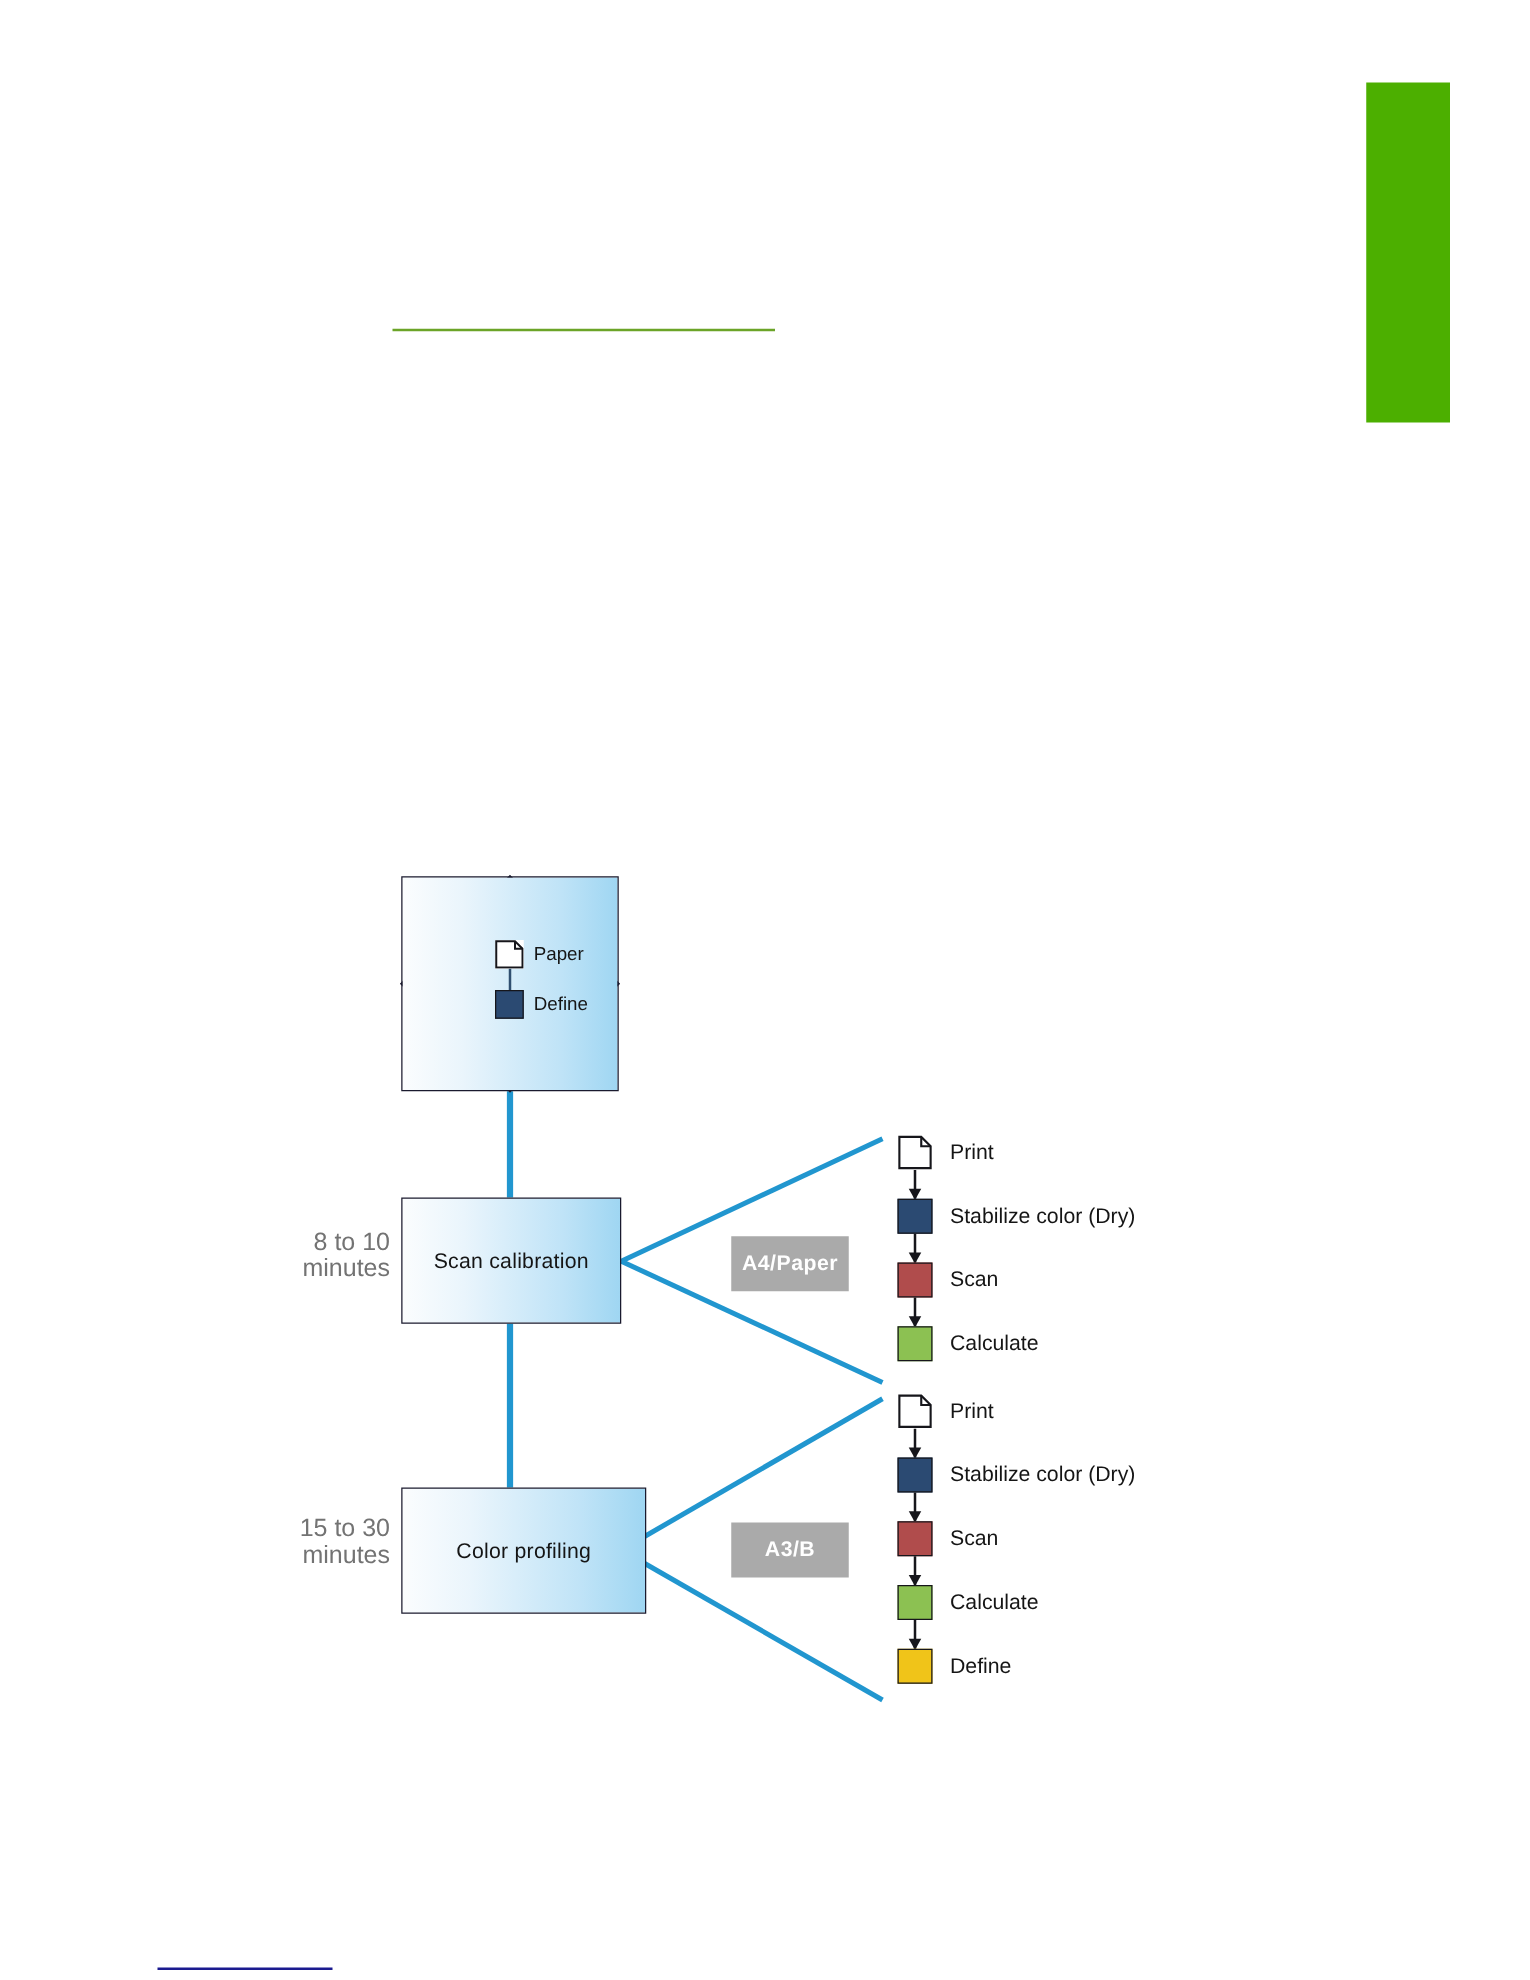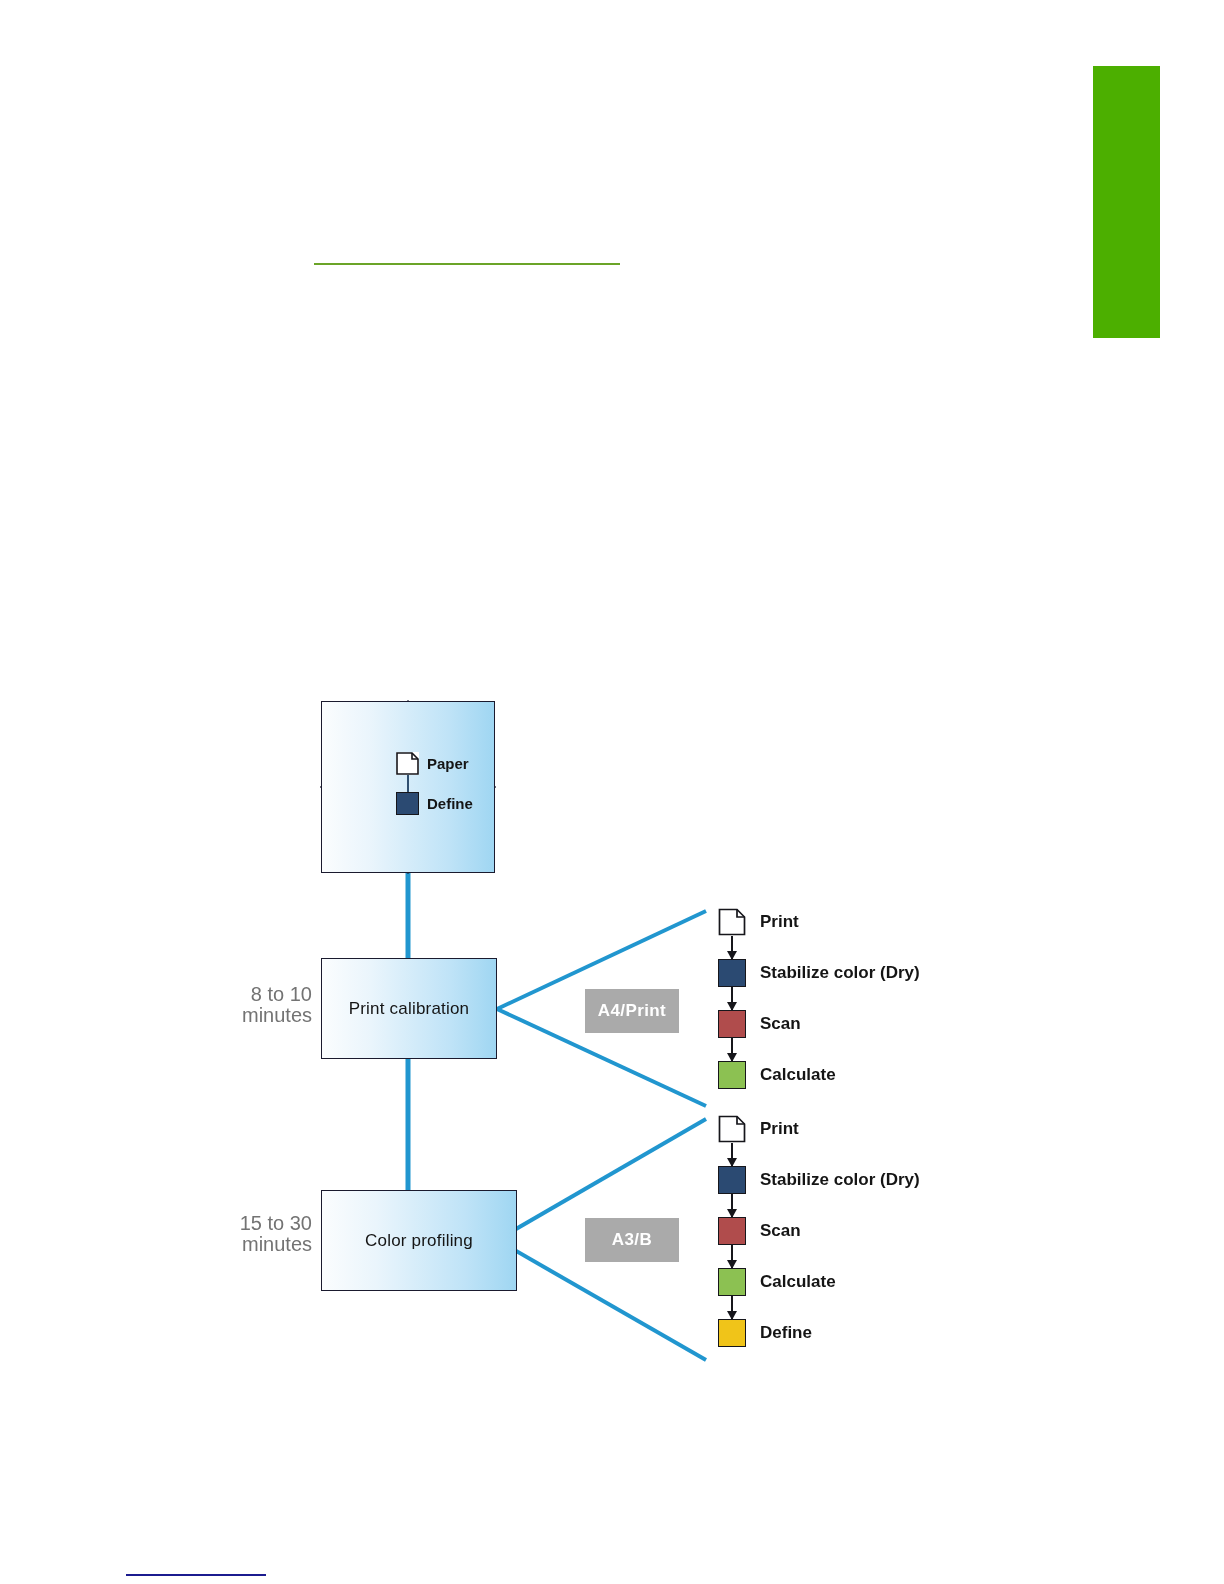--- a/index.html
+++ b/index.html
@@ -123,21 +123,20 @@
   
   .chain { position: absolute; }
   #chain-calibration { left: 718px; top: 908px; }
   #chain-profiling   { left: 718px; top: 1115px; }
 
   .step {
     position: relative;
     height: 51px;
     display: flex;
     align-items: flex-start;
-    font-weight: bold;
   }
   .step:last-child { height: 34px; }
 
   .swatch {
     box-sizing: border-box;
     width: 28px;
     height: 28px;
     border: 1.4px solid #16161b;
     flex: 0 0 auto;
   }
@@ -234,24 +233,24 @@
     <span class="step-text">Define</span>
   </div>
 </div>
 
 <div class="duration" id="duration-calibration">
   <div>8 to 10</div>
   <div>minutes</div>
 </div>
 
 <div class="stage-box" id="calibration-box">
-  <span class="stage-label">Print calibration</span>
-</div>
-
-<div class="size-badge" id="badge-a4">A4/Print</div>
+  <span class="stage-label">Scan calibration</span>
+</div>
+
+<div class="size-badge" id="badge-a4">A4/Paper</div>
 
 <div class="chain" id="chain-calibration">
   <div class="step">
     <span class="swatch paper">
       <svg width="28" height="28" viewBox="0 0 28 28">
         <path d="M1.5 1.5 H19 L26.5 9 V26.5 H1.5 Z" fill="#ffffff" stroke="#16161b" stroke-width="1.7"></path>
         <path d="M19 1.5 V9 H26.5" fill="none" stroke="#16161b" stroke-width="1.7"></path>
       </svg>
     </span>
     <span class="step-text">Print</span>

